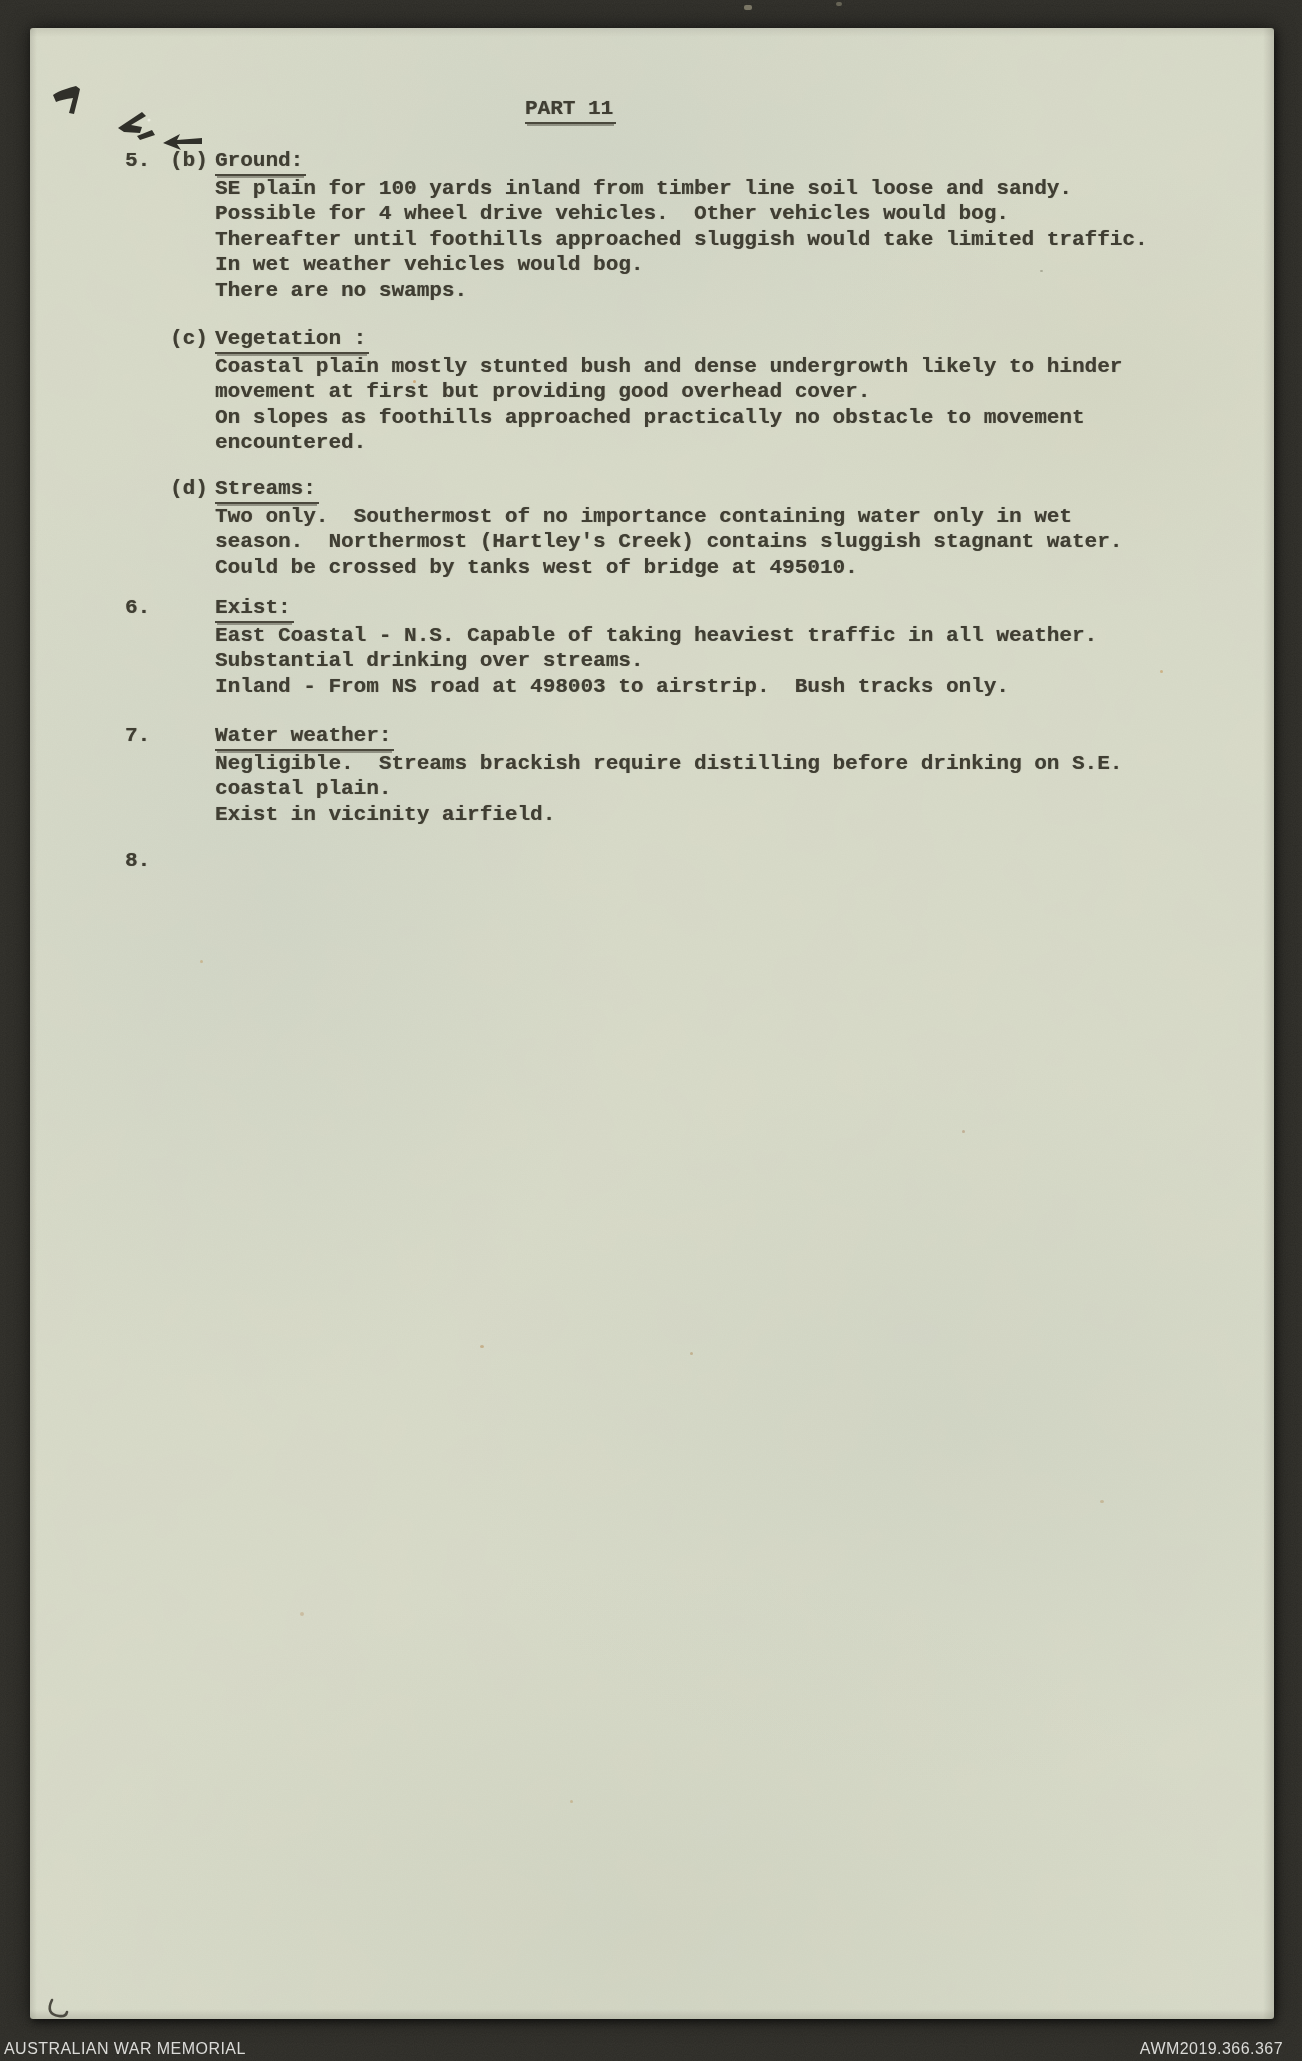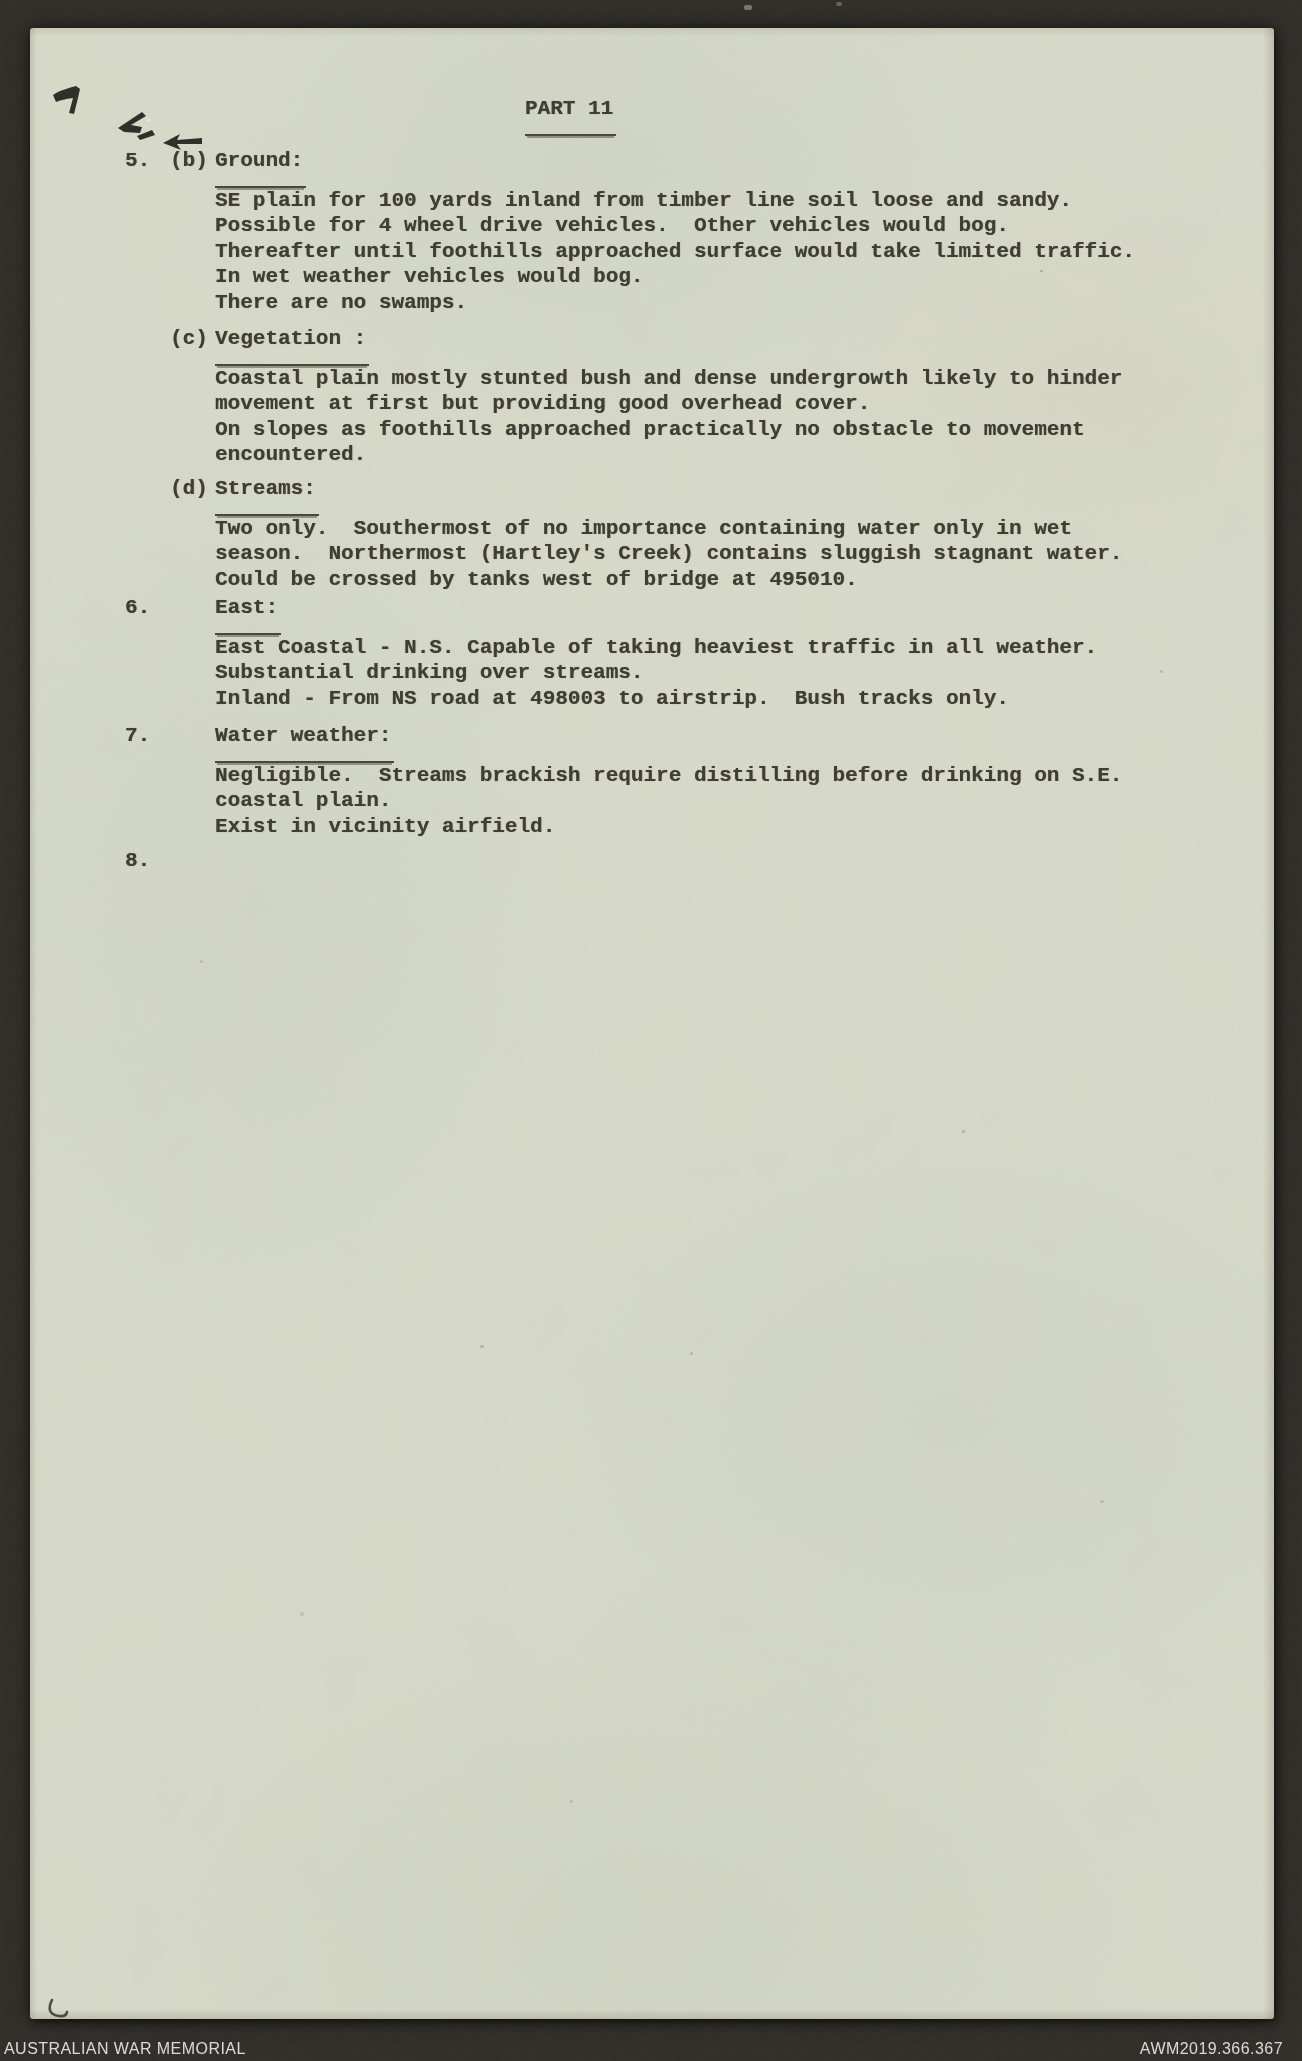--- a/index.html
+++ b/index.html
@@ -26,21 +26,21 @@
     box-shadow:0 0 20px rgba(0,0,0,0.55), 2px 3px 6px rgba(0,0,0,0.45);
   }
   .tw {
     font-family:"Liberation Mono","DejaVu Sans Mono",monospace;
     font-weight:700; font-size:21px; line-height:25.5px;
     color:#403e33;
     text-shadow:0.3px 0.3px 0.7px rgba(62,60,48,0.65);
   }
   .title-row { position:absolute; top:68px; left:495px; }
   .u {
-    display:inline-block; padding:0 3px 12px 0;
+    display:inline-block; padding:0 3px 0 0;
     border-bottom:2px solid rgba(62,60,48,0.92);
     box-shadow:0 4px 0 -2px rgba(62,60,48,0.45);
   }
   .section {
     position:absolute; left:0; width:100%;
     display:grid; grid-template-columns:95px 45px 45px auto;
   }
   .sec-ground  { top:120px; }
   .sec-veg     { top:298px; }
   .sec-streams { top:448px; }
@@ -106,21 +106,21 @@
     </div>
 
     <div class="section sec-ground tw">
       <div></div>
       <div>5.</div>
       <div>(b)</div>
       <div>
         <div class="line"><span class="u">Ground:</span></div>
         <div class="line">SE plain for 100 yards inland from timber line soil loose and sandy.</div>
         <div class="line">Possible for 4 wheel drive vehicles.  Other vehicles would bog.</div>
-        <div class="line">Thereafter until foothills approached surface would take limited traffic.</div>
+        <div class="line">Thereafter until foothills approached sluggish would take limited traffic.</div>
         <div class="line">In wet weather vehicles would bog.</div>
         <div class="line">There are no swamps.</div>
       </div>
     </div>
 
     <div class="section sec-veg tw">
       <div></div>
       <div></div>
       <div>(c)</div>
       <div>
@@ -142,21 +142,21 @@
         <div class="line">season.  Northermost (Hartley's Creek) contains sluggish stagnant water.</div>
         <div class="line">Could be crossed by tanks west of bridge at 495010.</div>
       </div>
     </div>
 
     <div class="section sec-roads tw">
       <div></div>
       <div>6.</div>
       <div></div>
       <div>
-        <div class="line"><span class="u">East:</span></div>
+        <div class="line"><span class="u">Exist:</span></div>
         <div class="line">East Coastal - N.S. Capable of taking heaviest traffic in all weather.</div>
         <div class="line">Substantial drinking over streams.</div>
         <div class="line">Inland - From NS road at 498003 to airstrip.  Bush tracks only.</div>
       </div>
     </div>
 
     <div class="section sec-water tw">
       <div></div>
       <div>7.</div>
       <div></div>

